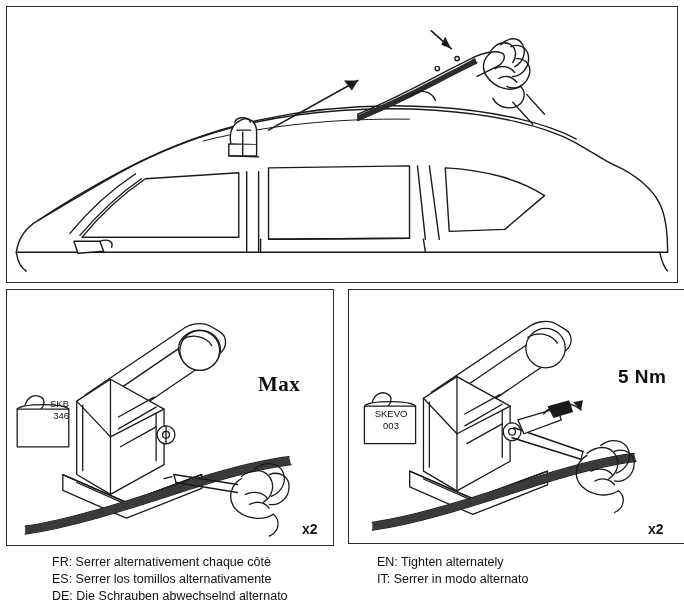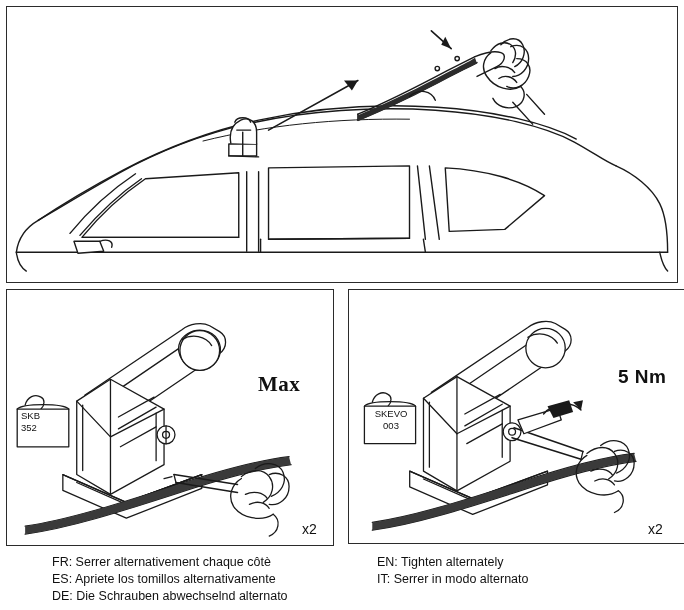--- a/index.html
+++ b/index.html
@@ -62,21 +62,21 @@
     font-family: Liberation Serif, serif;
   }
   #label-torque {
     left: 588px; top: 366px;
     font-size: 19px;
     margin-left: 30px;
   }
   .x2-label {
     position: absolute;
     font-size: 14px;
-    font-weight: normal;
+    font-weight: bold;
     color: #111;
   }
   #x2-left { left: 302px; top: 521px; }
   #x2-right { left: 648px; top: 521px; }
 
   
   .legend {
     position: absolute;
     left: 0; top: 552px;
     width: 548px;
@@ -243,24 +243,24 @@
         <path d="M166 188 L 158 190"></path>
 
         <g>
           <path d="M18 116 C 20 108, 28 104, 34 108 C 38 110, 38 116, 34 120"></path>
           <path d="M10 120 L 62 120 L 62 158 L 10 158 Z" fill="#ffffff"></path>
           <path d="M10 120 C 16 114, 56 114, 62 120"></path>
         </g>
       </g>
     </svg>
 
-    <div style="position:absolute; left:14px; top:120px; width:48px; text-align:left;
+    <div style="position:absolute; left:14px; top:108px; width:48px; text-align:right;
                 font-size:9.5px; line-height:12px; color:#111;">
       <div>SKB</div>
-      <div>352</div>
+      <div>346</div>
     </div>
   </div>
 
   <div class="panel" id="panel-right">
     <svg class="svg-fill" viewBox="0 0 338 257" xmlns="http://www.w3.org/2000/svg">
       <g fill="none" stroke="#1a1a1a" stroke-width="1.3" stroke-linecap="round" stroke-linejoin="round">
 
         <path d="M82 104 L 180 38 C 188 32, 200 30, 208 34 L 218 40
                  C 226 45, 226 56, 218 62 L 124 126"></path>
         <path d="M96 112 L 190 48"></path>
@@ -324,21 +324,21 @@
 
   <div class="label-text" id="label-torque">5 Nm</div>
 
   <div class="x2-label" id="x2-left">x2</div>
 
   <div class="x2-label" id="x2-right">x2</div>
 
   <div class="legend">
     <div class="legend-col" id="legend-col-1">
       <div class="legend-line">FR: Serrer alternativement chaque côtè</div>
-      <div class="legend-line">ES: Apriete los tomillos alternativamente</div>
+      <div class="legend-line">ES: Serrer los tomillos alternativamente</div>
       <div class="legend-line">DE: Die Schrauben abwechselnd alternato</div>
     </div>
     <div class="legend-col" id="legend-col-2">
       <div class="legend-line">EN: Tighten alternately</div>
       <div class="legend-line">IT: Serrer in modo alternato</div>
     </div>
   </div>
 
 </div>
 

